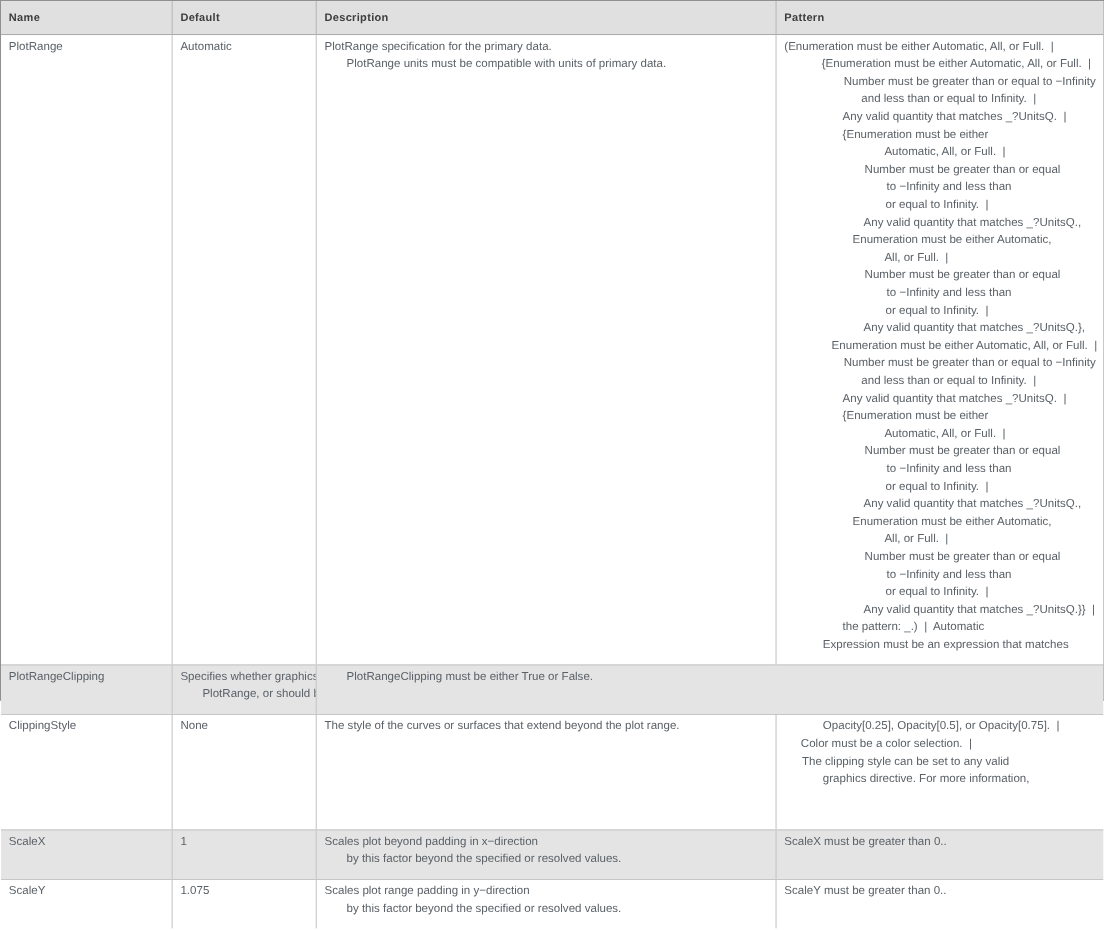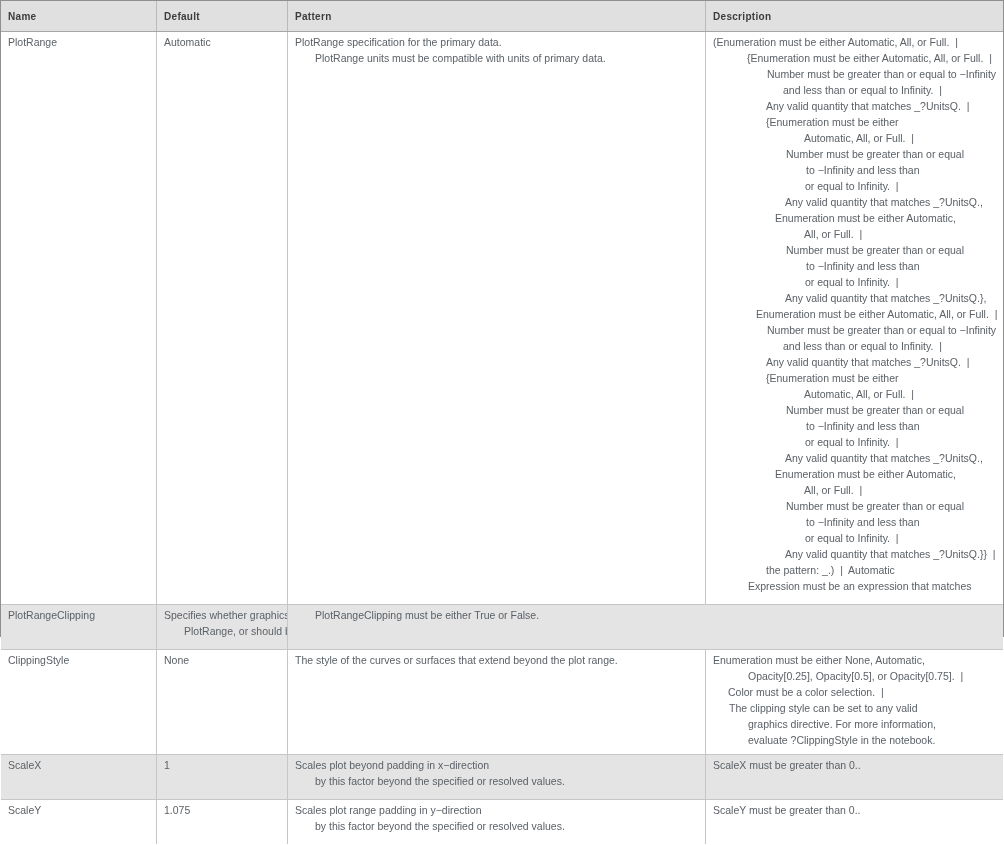--- a/index.html
+++ b/index.html
@@ -63,22 +63,22 @@
     white-space: pre;
   }
 </style>
 </head>
 <body>
 
 <div class="table">
   <div class="thead">
     <div class="th">Name</div>
     <div class="th">Default</div>
+    <div class="th">Description</div>
     <div class="th">Pattern</div>
-    <div class="th">Description</div>
   </div>
   <div class="tbody">
       <div class="row">
         <div class="cell">
           <div class="line" style="padding-left: 0px;">PlotRange</div>
         </div>
         <div class="cell">
           <div class="line" style="padding-left: 0px;">Automatic</div>
         </div>
         <div class="cell">
@@ -139,26 +139,24 @@
         <div class="cell">
           <div class="line" style="padding-left: 0px;">ClippingStyle</div>
         </div>
         <div class="cell">
           <div class="line" style="padding-left: 0px;">None</div>
         </div>
         <div class="cell">
           <div class="line" style="padding-left: 0px;">The style of the curves or surfaces that extend beyond the plot range.</div>
         </div>
         <div class="cell">
-          <div class="line" style="padding-left: 0px;">Enumeration must be either None, Automatic,</div>
           <div class="line" style="padding-left: 35px;">Opacity[0.25], Opacity[0.5], or Opacity[0.75].  |</div>
           <div class="line" style="padding-left: 15px;">Color must be a color selection.  |</div>
           <div class="line" style="padding-left: 16px;">The clipping style can be set to any valid</div>
           <div class="line" style="padding-left: 35px;">graphics directive. For more information,</div>
-          <div class="line" style="padding-left: 35px;">evaluate ?ClippingStyle in the notebook.</div>
         </div>
       </div>
       <div class="row shaded">
         <div class="cell">
           <div class="line" style="padding-left: 0px;">ScaleX</div>
         </div>
         <div class="cell">
           <div class="line" style="padding-left: 0px;">1</div>
         </div>
         <div class="cell">

